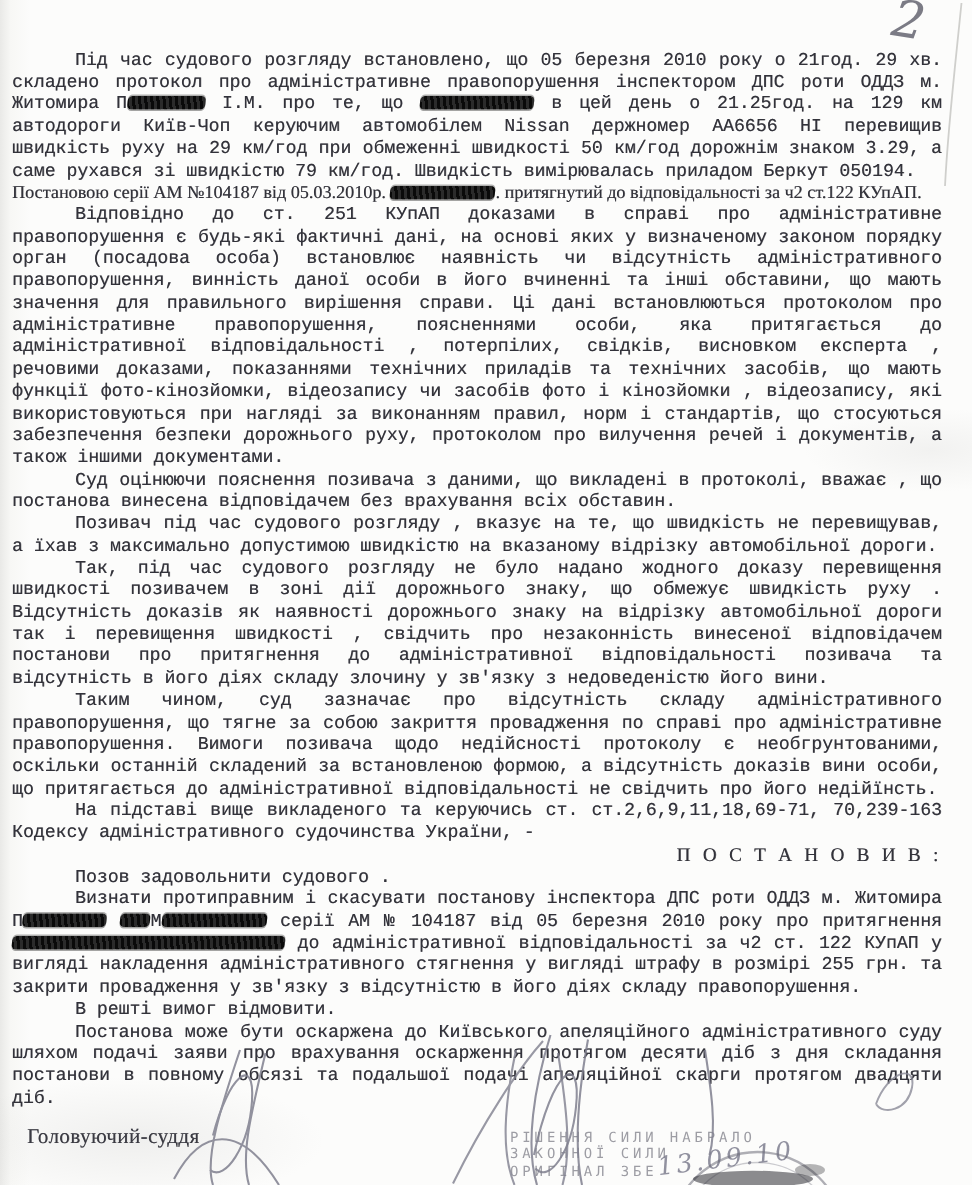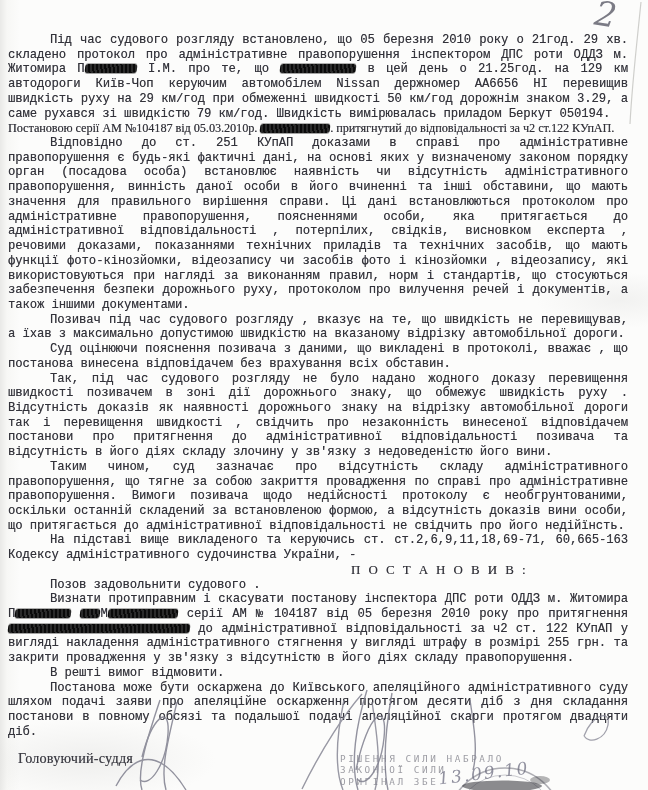--- a/index.html
+++ b/index.html
@@ -14,21 +14,21 @@
   }
   .doc{
     position:absolute;top:33px;left:8px;width:620px;
     font-size:12.1px;line-height:14.72px;color:#32323a;
     text-align:justify;
     text-shadow:0.25px 0 0 rgba(40,40,48,.55);
   }
   .para{margin:0;}
   .para.indent{text-indent:42px;font-family:Liberation Mono, monospace;}
   .para.heading{
-    text-align:center;text-indent:0;padding-left:243px;
+    text-align:right;text-indent:0;padding-left:243px;
     letter-spacing:2.5px;font-size:12.8px;
   }
   .redact{
     display:inline-block;height:9px;vertical-align:-1px;
     background:repeating-linear-gradient(78deg,#0a0a0a 0 2px,#2b2b2b 2px 4px);
     border-radius:3px;transform:skewX(-6deg);
     box-shadow:0 1px 0 rgba(0,0,0,.35), 0 -1px 0 rgba(0,0,0,.3);
   }
   .footer-label{
     position:absolute;left:18px;top:751px;
@@ -60,30 +60,30 @@
 <body>
 
 <div class="page">
 
   <div class="page-number">2</div>
 
   <div class="doc">
       <p class="para indent">Під час судового розгляду встановлено, що  05 березня 2010 року о 21год. 29 хв. складено протокол про адміністративне правопорушення інспектором ДПС роти ОДДЗ  м. Житомира П<span class="redact" style="width: 52px;"></span> І.М. про те, що <span class="redact" style="width: 76px;"></span> в цей день о 21.25год.  на 129 км автодороги Київ-Чоп керуючим автомобілем Nissan держномер АА6656 НІ перевищив швидкість  руху на 29 км/год при обмеженні швидкості 50 км/год дорожнім знаком 3.29, а саме рухався зі швидкістю 79 км/год. Швидкість вимірювалась приладом  Беркут  050194.</p>
       <p class="para">Постановою серії АМ №104187 від 05.03.2010р. <span class="redact" style="width: 70px;"></span>. притягнутий до відповідальності за ч2 ст.122 КУпАП.</p>
       <p class="para indent">Відповідно до  ст. 251 КУпАП доказами в справі про адміністративне правопорушення є будь-які фактичні дані, на основі яких у визначеному законом порядку орган (посадова особа) встановлює наявність чи відсутність  адміністративного  правопорушення, винність даної особи в його вчиненні та інші обставини, що мають значення для правильного вирішення справи.  Ці дані встановлюються протоколом про адміністративне правопорушення, поясненнями особи, яка притягається  до адміністративної відповідальності , потерпілих, свідків, висновком експерта , речовими доказами, показаннями технічних приладів та технічних засобів, що мають функції фото-кінозйомки, відеозапису  чи засобів фото і кінозйомки , відеозапису, які використовуються  при нагляді  за виконанням правил, норм і стандартів, що стосуються забезпечення безпеки дорожнього руху, протоколом про вилучення речей і документів, а також іншими документами.</p>
+      <p class="para indent">Суд оцінюючи пояснення позивача з даними, що викладені в протоколі, вважає , що постанова винесена відповідачем без врахування всіх обставин.</p>
       <p class="para indent">Позивач під час судового  розгляду , вказує на те, що швидкість не перевищував, а їхав з максимально допустимою швидкістю на вказаному відрізку автомобільної дороги.</p>
-      <p class="para indent">Суд оцінюючи пояснення позивача з даними, що викладені в протоколі, вважає , що постанова винесена відповідачем без врахування всіх обставин.</p>
       <p class="para indent">Так, під час судового розгляду не було надано жодного доказу перевищення швидкості позивачем в зоні дії дорожнього знаку, що обмежує швидкість руху .    Відсутність доказів як наявності дорожнього знаку на відрізку автомобільної дороги так і перевищення швидкості , свідчить про незаконність винесеної відповідачем постанови про притягнення до адміністративної відповідальності позивача та відсутність в його діях складу злочину у зв'язку  з недоведеністю його вини.</p>
       <p class="para indent">Таким чином, суд зазначає про відсутність складу  адміністративного правопорушення, що тягне за собою закриття провадження по справі про адміністративне правопорушення. Вимоги позивача щодо недійсності протоколу є необгрунтованими,  оскільки останній складений за встановленою  формою, а відсутність доказів вини особи, що притягається до адміністративної відповідальності не свідчить про його недійїнсть.</p>
-      <p class="para indent">На підставі вище викладеного та керуючись ст. ст.2,6,9,11,18,69-71,  60,665-163 Кодексу адміністративного судочинства України, -</p>
+      <p class="para indent">На підставі вище викладеного та керуючись ст. ст.2,6,9,11,18,69-71,  70,239-163 Кодексу адміністративного судочинства України, -</p>
       <p class="para heading">П О С Т А Н О В И В :</p>
       <p class="para indent">Позов задовольнити судового .</p>
       <p class="para indent">Визнати протиправним і скасувати  постанову інспектора ДПС   роти ОДДЗ м. Житомира П<span class="redact" style="width: 56px;"></span> <span class="redact" style="width: 20px;"></span>М<span class="redact" style="width: 70px;"></span> серії  АМ  №  104187  від  05 березня  2010  року  про притягнення <span class="redact" style="width: 182px;"></span> до адміністративної відповідальності    за ч2 ст. 122 КУпАП  у вигляді  накладення адміністративного стягнення  у вигляді штрафу в розмірі 255 грн.  та закрити провадження у зв'язку  з відсутністю в його діях складу правопорушення.</p>
       <p class="para indent">В решті вимог відмовити.</p>
-      <p class="para indent">Постанова може бути оскаржена до Київського  апеляційного адміністративного суду шляхом подачі заяви про апеляційне оскарження протягом десяти діб з дня складання постанови в повному обсязі  та подальшої подачі апеляційної скарги протягом двадцяти діб.</p>
+      <p class="para indent">Постанова може бути оскаржена до Київського  апеляційного адміністративного суду шляхом подачі заяви про врахування оскарження протягом десяти діб з дня складання постанови в повному обсязі  та подальшої подачі апеляційної скарги протягом двадцяти діб.</p>
     </div>
 
   <div class="footer-label">Головуючий-суддя</div>
 
   <div class="stamp">
     <span class="stamp-line">РІШЕННЯ СИЛИ НАБРАЛО</span>
     <span class="stamp-line">ЗАКОННОЇ СИЛИ</span>
     <span class="stamp-line">ОРИГІНАЛ ЗБЕ</span>
   </div>
 

